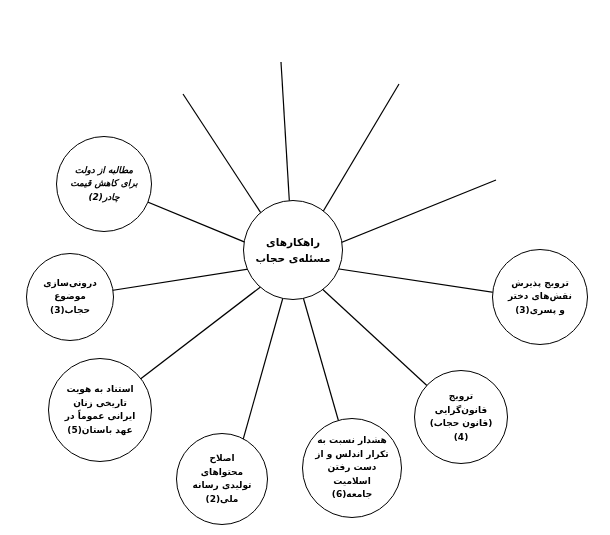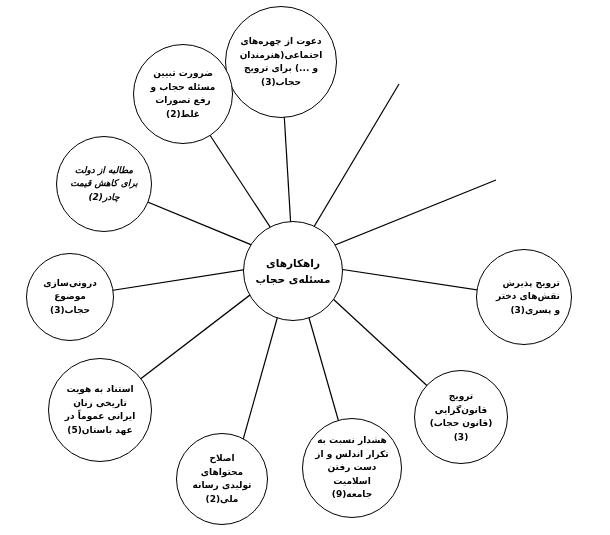--- a/index.html
+++ b/index.html
@@ -61,35 +61,33 @@
     <line x1="293" y1="262" x2="524" y2="297"></line>
     <line x1="293" y1="262" x2="461" y2="417"></line>
     <line x1="293" y1="262" x2="352" y2="468"></line>
     <line x1="293" y1="262" x2="232" y2="479"></line>
     <line x1="293" y1="262" x2="100" y2="410"></line>
     <line x1="293" y1="262" x2="70" y2="297"></line>
     <line x1="293" y1="262" x2="104" y2="184"></line>
     <line x1="293" y1="262" x2="183" y2="94"></line>
   </svg>
 
-  <div class="node center" style="left:243px; top:221px; width:100px; height:100px;">راهکارهای مسئله‌ی حجاب</div>
-
-  <div class="node" style="left:225px; top:6px; width:112px; height:112px;">دعوت از چهره‌های اجتماعی(هنرمندان و ...) برای ترویج حجاب(3)</div>
+  <div class="node center" style="left:243px; top:200px; width:100px; height:100px;">راهکارهای مسئله‌ی حجاب</div>
 
 
 
-  <div class="node" style="left:476px; top:249px; width:96px; height:96px;text-align:right;">ترویج پذیرش نقش‌های دختر و پسری(3)</div>
 
-  <div class="node" style="left:414px; top:370px; width:94px; height:94px;">ترویج قانون‌گرایی (قانون حجاب)(3)</div>
+  <div class="node" style="left:492px; top:249px; width:96px; height:96px;">ترویج پذیرش نقش‌های دختر و پسری(3)</div>
 
-  <div class="node" style="left:302px; top:418px; width:100px; height:100px;">هشدار نسبت به تکرار اندلس و از دست رفتن اسلامیت جامعه(9)</div>
+  <div class="node" style="left:414px; top:370px; width:94px; height:94px;">ترویج قانون‌گرایی (قانون حجاب)(4)</div>
+
+  <div class="node" style="left:302px; top:418px; width:100px; height:100px;">هشدار نسبت به تکرار اندلس و از دست رفتن اسلامیت جامعه(6)</div>
 
   <div class="node" style="left:176px; top:433px; width:92px; height:92px;">اصلاح محتواهای تولیدی رسانه ملی(2)</div>
 
   <div class="node" style="left:48px; top:358px; width:104px; height:104px;">استناد به هویت تاریخی زنان ایرانی عموماً در عهد باستان(5)</div>
 
   <div class="node" style="left:26px; top:253px; width:88px; height:88px;">درونی‌سازی موضوع حجاب(3)</div>
 
   <div class="node" style="left:56px; top:136px; width:96px; height:96px;font-style:italic;">مطالبه از دولت برای کاهش قیمت چادر(2)</div>
 
-  <div class="node" style="left:133px; top:44px; width:100px; height:100px;">ضرورت تبیین مسئله حجاب و رفع تصورات غلط(2)</div>
 
 </div>
 
 </body></html>

